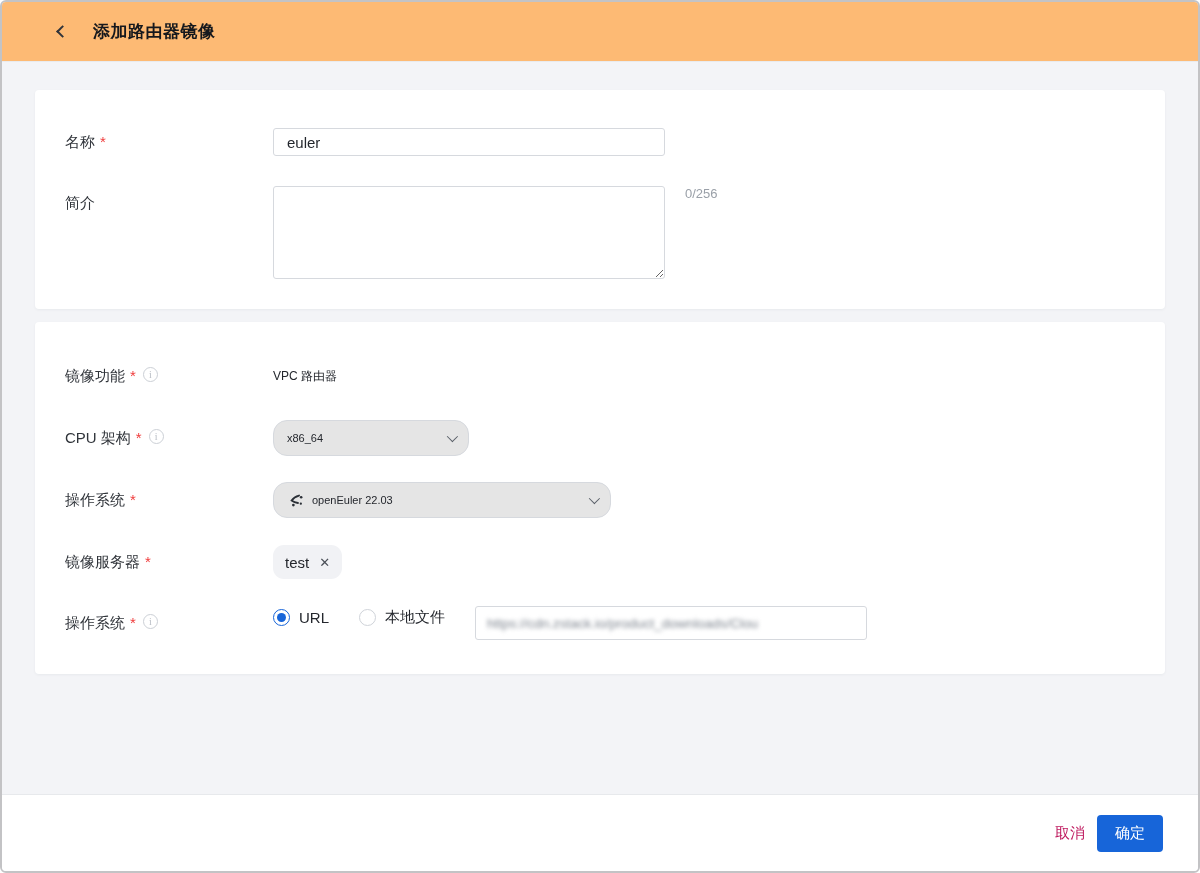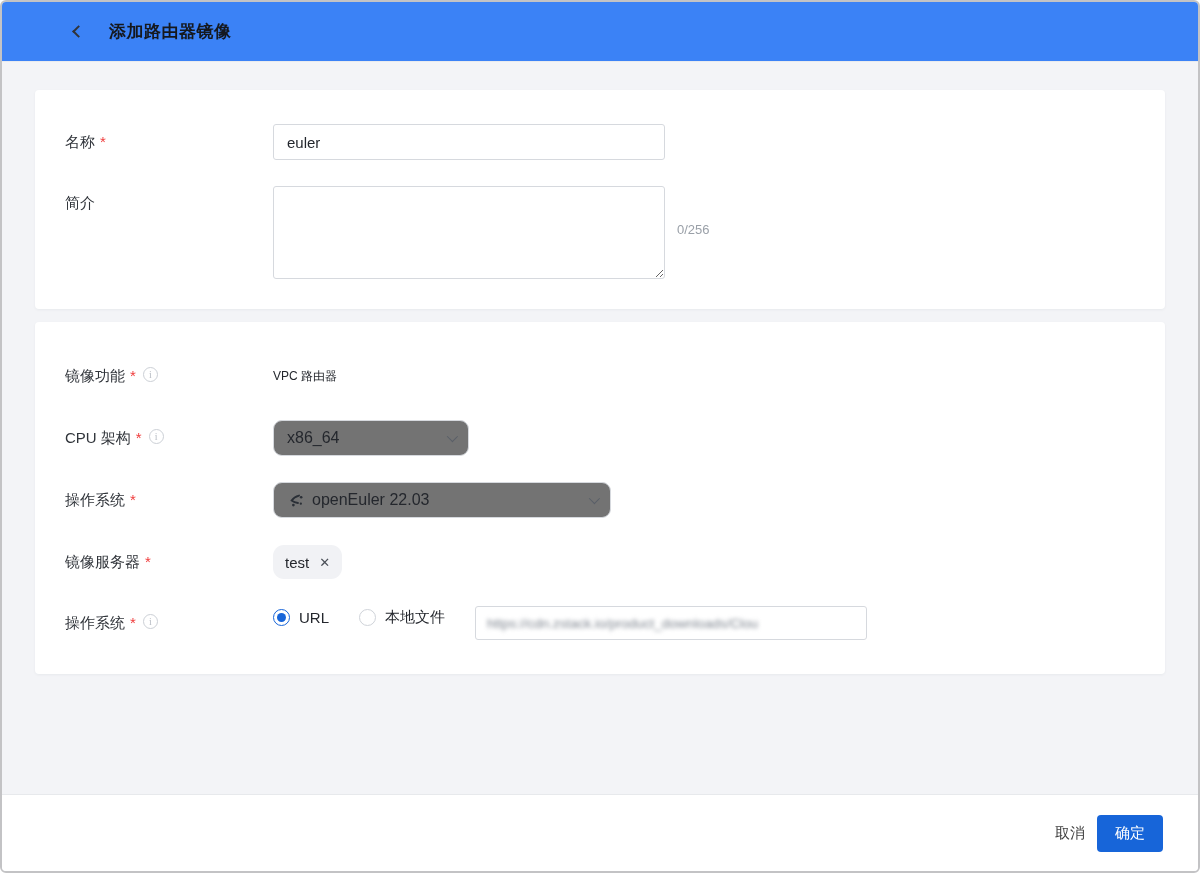--- a/index.html
+++ b/index.html
@@ -13,24 +13,24 @@
     width: 1200px; height: 873px;
     border: 2px solid #c3c3c5;
     border-radius: 6px;
     overflow: hidden;
     display: flex; flex-direction: column;
     background: #f3f4f7;
   }
   
   .header {
     height: 60px; flex: 0 0 60px;
-    background: #3b82f6;
+    background: #fdba74;
     border-bottom: 1px solid #e9ebee;
     display: flex; align-items: center;
-    padding: 0 55px;
+    padding: 0 39px;
   }
   .back-btn {
     width: 26px; height: 26px;
     display: flex; align-items: center; justify-content: center;
     cursor: pointer; margin-left: 8px;
   }
   .chevron-left {
     width: 9px; height: 9px;
     border-left: 2px solid #30343a;
     border-bottom: 2px solid #30343a;
@@ -73,42 +73,42 @@
     border: 1px solid #ccd0d6; border-radius: 50%;
     color: #b9bdc5; font-size: 10px; font-style: normal;
     display: inline-flex; align-items: center; justify-content: center;
     font-family: "Liberation Serif", serif;
   }
   .field-col { flex: 1 1 auto; display: flex; align-items: center; }
   .field-col.column { align-items: flex-start; }
   .static-value { font-size: 12px; color: #24272d; }
   
   .text-input {
-    width: 392px; height: 36px;
+    width: 392px; height: 28px;
     border: 1px solid #d6d9de; border-radius: 3px;
     padding: 0 13px; font-size: 15px; color: #24272d;
     font-family: "Liberation Sans", "DejaVu Sans", sans-serif;
     background: #fff; outline: none;
   }
-  .textarea-wrap { display: flex; align-items: center; }
+  .textarea-wrap { display: flex; align-items: flex-start; gap: 8px; }
   .desc-textarea {
     width: 392px; height: 93px;
     border: 1px solid #d6d9de; border-radius: 3px;
     padding: 8px 13px; font-size: 15px; color: #24272d;
     font-family: "Liberation Sans", "DejaVu Sans", sans-serif;
     resize: both; outline: none;
   }
   .char-counter { font-size: 13px; color: #9aa0a8; margin-left: 12px; padding-bottom: 6px; white-space: nowrap; }
   
   .select-box {
     height: 36px;
-    border: 1px solid #d6d9de; border-radius: 9px;
-    background: #737373; cursor: pointer;
+    border: 1px solid #d6d9de; border-radius: 14px;
+    background: #e5e5e5; cursor: pointer;
     display: flex; align-items: center;
-    padding: 0 13px; font-size: 16px; color: #24272d;
+    padding: 0 13px; font-size: 11px; color: #24272d;
     justify-content: space-between;
   }
   .select-box.cpu { width: 196px; }
   .select-box.os  { width: 338px; }
   .select-value { display: flex; align-items: center; gap: 8px; }
   .chevron-down {
     width: 8px; height: 8px;
     border-right: 1.6px solid #595f68;
     border-bottom: 1.6px solid #595f68;
     transform: rotate(45deg) translateY(-2px);
@@ -149,21 +149,21 @@
     white-space: nowrap;
   }
   
   .footer {
     flex: 0 0 77px; height: 77px;
     background: #fff; border-top: 1px solid #e7e9ec;
     display: flex; align-items: center; justify-content: flex-end;
     padding: 0 35px;
   }
   .cancel-btn {
-    font-size: 15px; color: #404040; cursor: pointer;
+    font-size: 15px; color: #be185d; cursor: pointer;
     padding: 8px 12px; background: none; border: none;
     font-family: "Liberation Sans", "DejaVu Sans", sans-serif;
   }
   .ok-btn {
     background: #1765d9; color: #fff;
     border: none; border-radius: 4px;
     font-size: 15px; padding: 9px 18px; cursor: pointer;
     font-family: "Liberation Sans", "DejaVu Sans", sans-serif;
   }
 </style>

